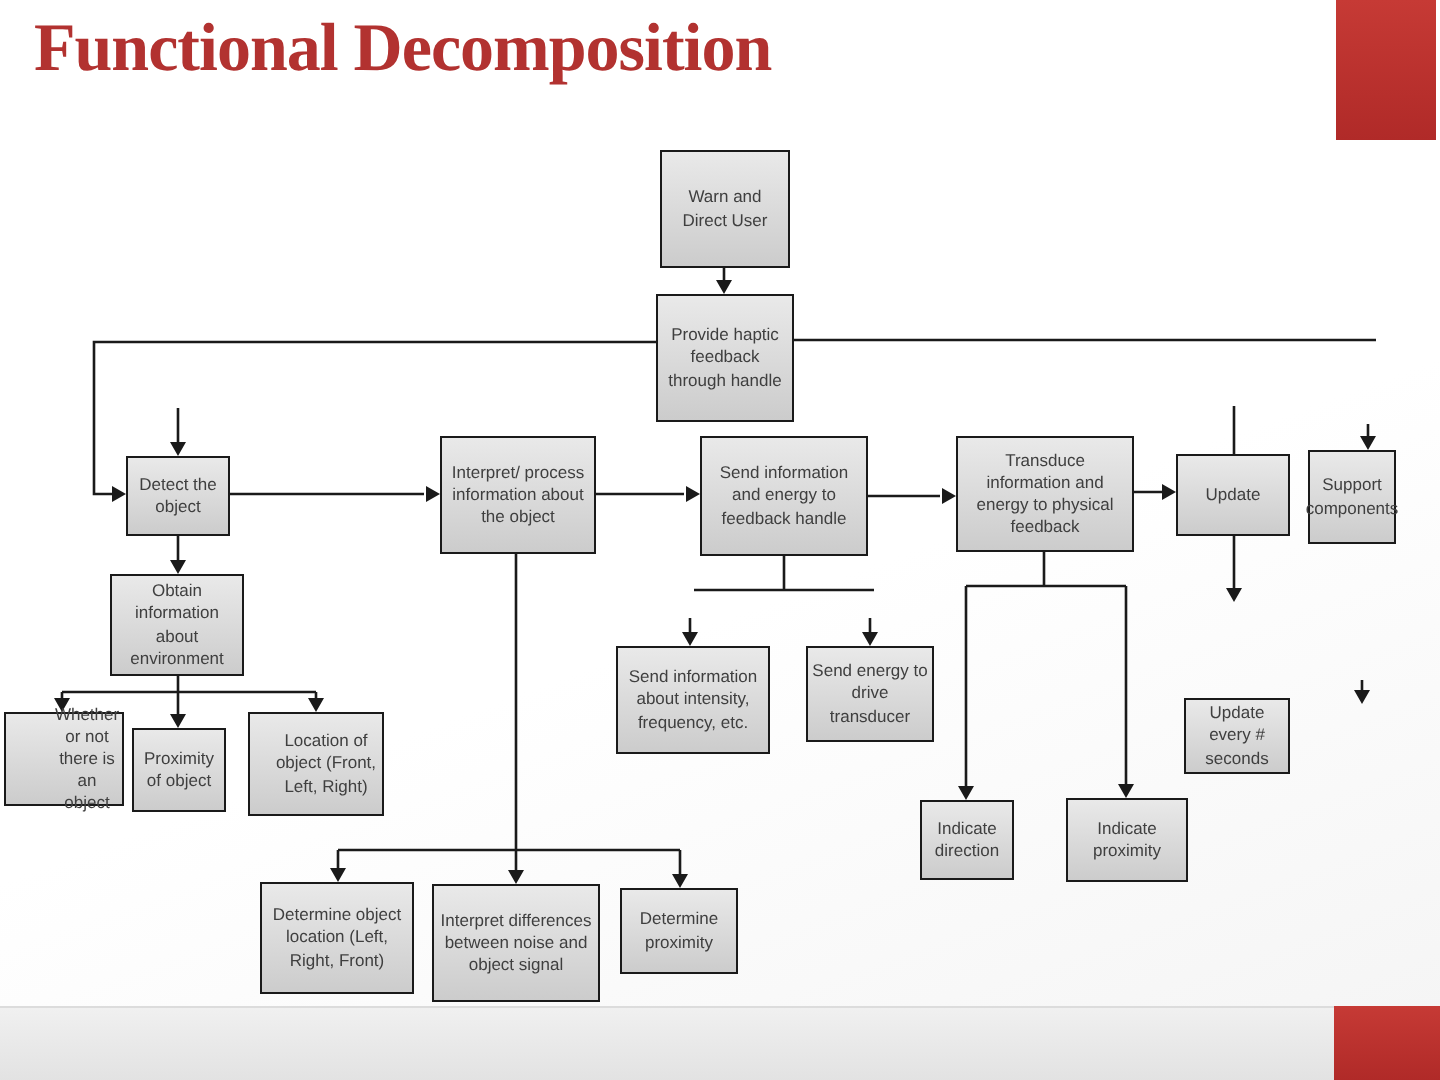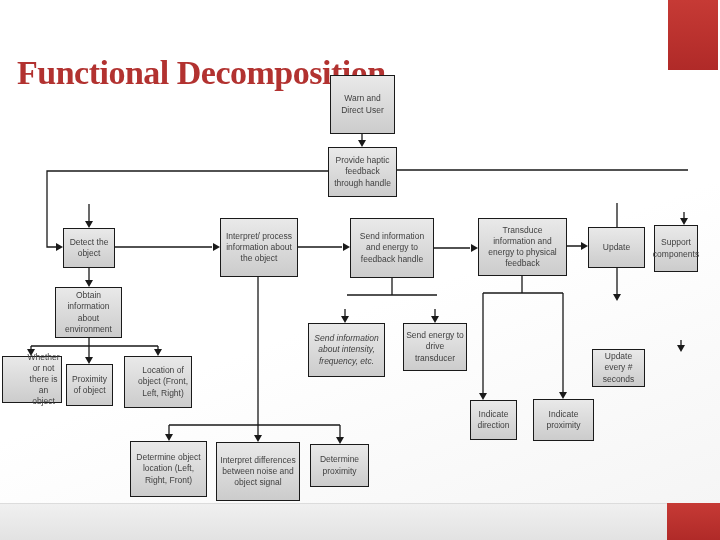--- a/index.html
+++ b/index.html
@@ -4,21 +4,21 @@
 <style>
   html,body{margin:0;padding:0;}
   .slide{
     position:relative;width:720px;height:540px;overflow:hidden;
     background:linear-gradient(160deg,#ffffff 55%,#f4f4f4 100%);
     font-family:"Liberation Sans",sans-serif;
   }
   .title{
     position:absolute;left:17px;top:6px;width:600px;
     font-family:"Liberation Serif",serif;font-weight:700;
-    font-size:34px;letter-spacing:-0.5px;color:#b23230;margin-top:48px;
+    font-size:34px;letter-spacing:-0.5px;color:#b23230;
   }
   .accent-top{
     position:absolute;left:668px;top:0;width:50px;height:70px;
     background:linear-gradient(180deg,#c63a35,#b02a28);
   }
   .footer-band{
     position:absolute;left:0;top:503px;width:720px;height:37px;
     background:linear-gradient(180deg,#f0f0f0,#e2e2e2);
     border-top:1px solid #dcdcdc;
   }
@@ -83,33 +83,33 @@
       M684 225l-4 -7h8z
       M681 352l-4 -7h8z
       M63 247l-7 -4v8z
       M220 247l-7 -4v8z
       M350 247l-7 -4v8z
       M478 248l-7 -4v8z
       M588 246l-7 -4v8z"></path>
   </svg>
 
   <div class="node" style="left:330px;top:75px;width:65px;height:59px;">Warn and Direct User</div>
-  <div class="node" style="left:328px;top:147px;width:69px;height:50px;">Provide haptic feedback through handle</div>
+  <div class="node" style="left:328px;top:147px;width:69px;height:64px;">Provide haptic feedback through handle</div>
   <div class="node" style="left:63px;top:228px;width:52px;height:40px;">Detect the object</div>
   <div class="node" style="left:55px;top:287px;width:67px;height:51px;">Obtain information about environment</div>
   <div class="node" style="left:2px;top:356px;width:60px;height:47px;padding-left:25px;">Whether or not there is an object</div>
   <div class="node" style="left:66px;top:364px;width:47px;height:42px;">Proximity of object</div>
   <div class="node" style="left:124px;top:356px;width:68px;height:52px;padding-left:12px;">Location of object (Front, Left, Right)</div>
   <div class="node" style="left:220px;top:218px;width:78px;height:59px;">Interpret/ process information about the object</div>
   <div class="node" style="left:350px;top:218px;width:84px;height:60px;">Send information and energy to feedback handle</div>
   <div class="node" style="left:478px;top:218px;width:89px;height:58px;">Transduce information and energy to physical feedback</div>
   <div class="node" style="left:588px;top:227px;width:57px;height:41px;">Update</div>
   <div class="node" style="left:654px;top:225px;width:44px;height:47px;">Support components</div>
   <div class="node" style="left:592px;top:301px;width:53px;height:38px;margin-top:48px;">Update every # seconds</div>
-  <div class="node" style="left:308px;top:323px;width:77px;height:54px;font-style:italic;">Send information about intensity, frequency, etc.</div>
+  <div class="node" style="left:308px;top:323px;width:77px;height:54px;">Send information about intensity, frequency, etc.</div>
   <div class="node" style="left:403px;top:323px;width:64px;height:48px;">Send energy to drive transducer</div>
-  <div class="node" style="left:460px;top:400px;width:47px;height:40px;margin-left:10px;">Indicate direction</div>
+  <div class="node" style="left:460px;top:400px;width:47px;height:40px;">Indicate direction</div>
   <div class="node" style="left:533px;top:399px;width:61px;height:42px;">Indicate proximity</div>
   <div class="node" style="left:130px;top:441px;width:77px;height:56px;">Determine object location (Left, Right, Front)</div>
   <div class="node" style="left:216px;top:442px;width:84px;height:59px;">Interpret differences between noise and object signal</div>
   <div class="node" style="left:310px;top:444px;width:59px;height:43px;">Determine proximity</div>
 
 </div>
 
 </body></html>

